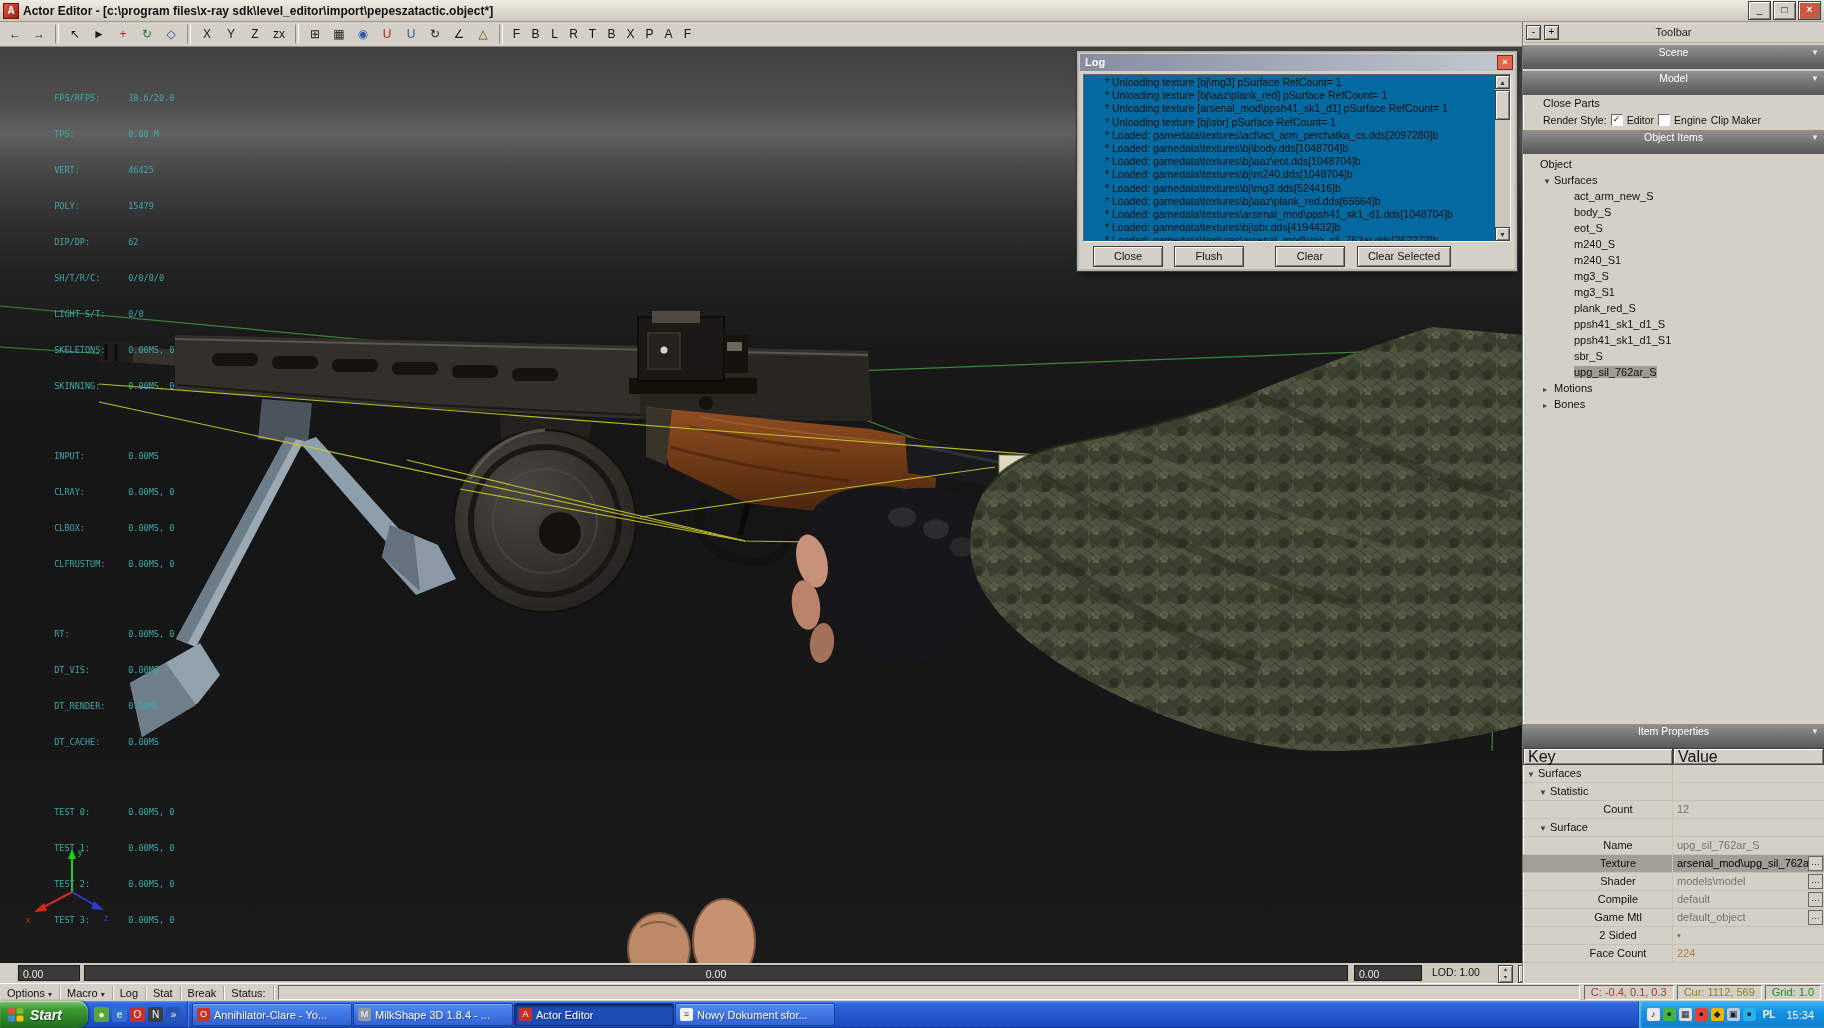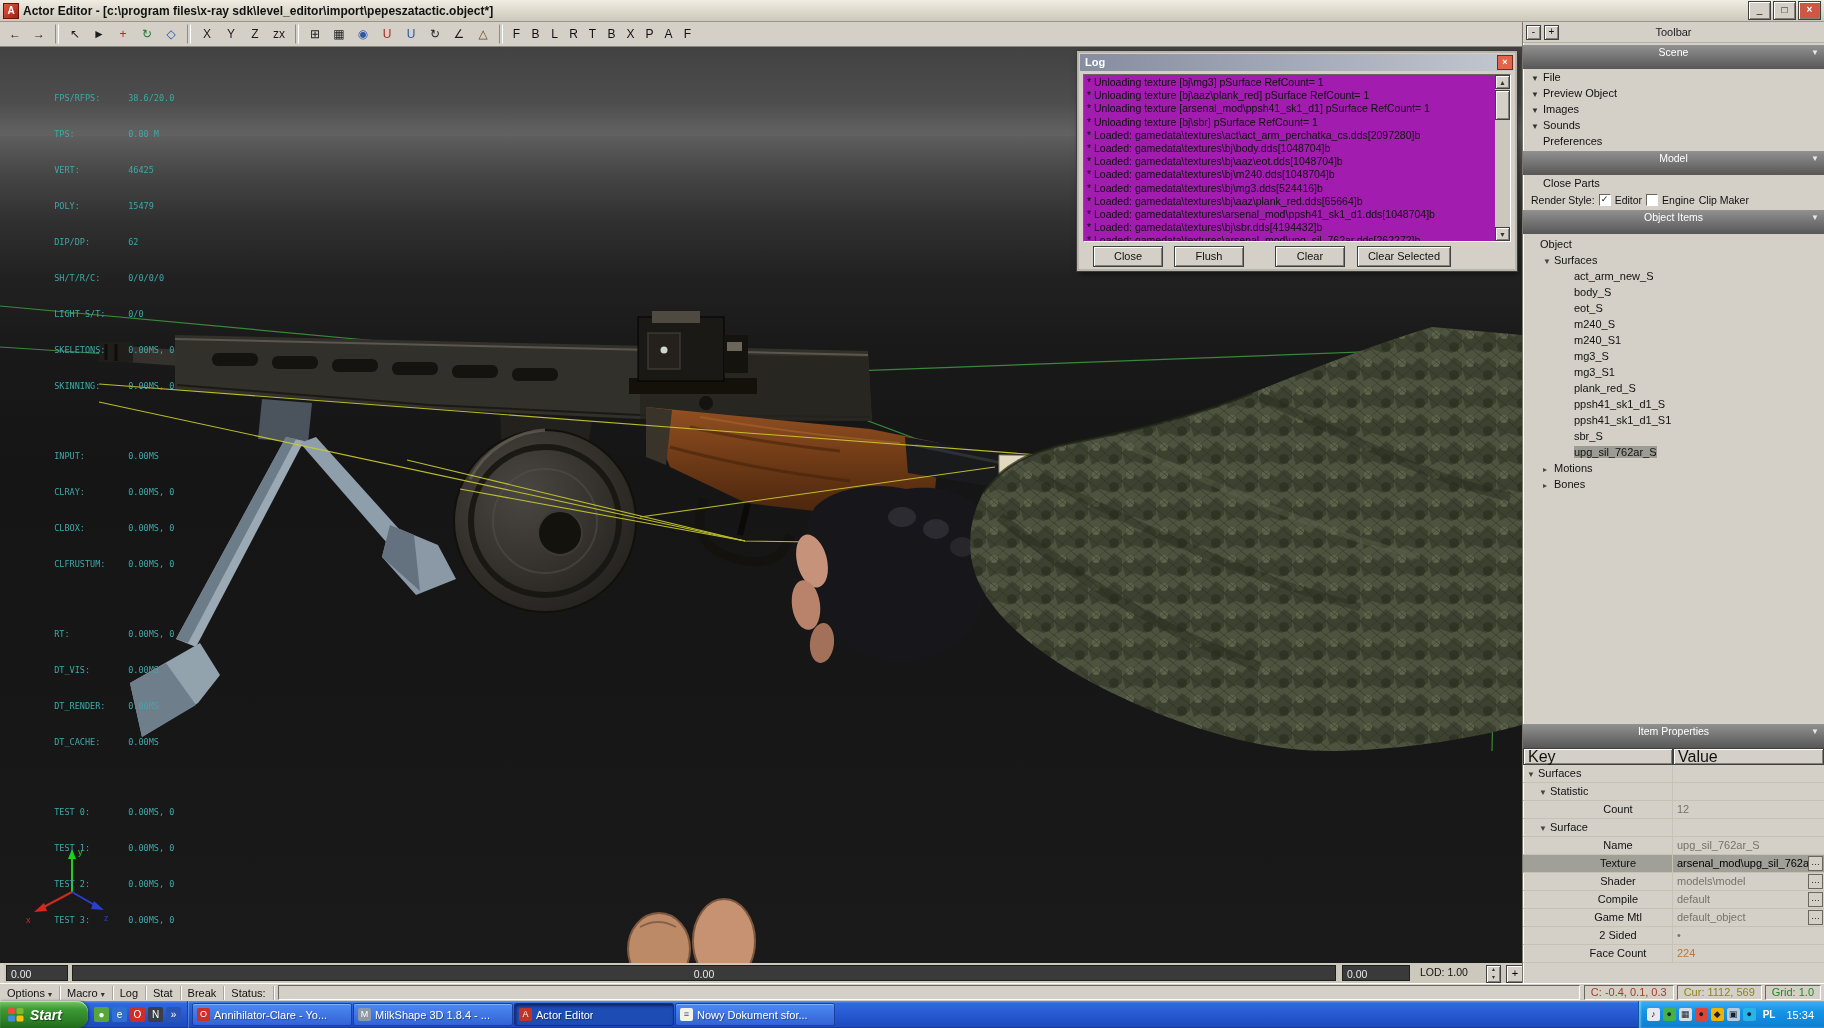--- a/index.html
+++ b/index.html
@@ -39,42 +39,42 @@
   .stat-line.spacer{height:7px;}
   .sl{display:inline-block;width:74px;}
   
   .logwin{position:absolute;left:1077px;top:4px;width:440px;height:220px;background:#d4d0c8;z-index:5;
     border:2px solid #b8b4aa;box-shadow:0 0 0 1px #3a3a3a,2px 3px 6px rgba(0,0,0,.5);box-sizing:border-box;}
   .logwin-title{position:absolute;left:1px;top:1px;right:1px;height:17px;
     background:linear-gradient(90deg,#858da0,#c3c7cf);color:#fff;font-size:11px;font-weight:bold;
     line-height:17px;padding-left:5px;box-sizing:border-box;}
   .log-close{position:absolute;right:2px;top:2px;width:14px;height:13px;background:#e2654b;color:#fff;
     font-size:9px;font-weight:bold;text-align:center;line-height:12px;border:1px solid #7c2918;}
-  .log-list{position:absolute;left:4px;right:4px;top:21px;bottom:27px;background:#a21caf;
-    border:1px solid;border-color:#6a665e #fff #fff #6a665e;overflow:hidden;padding:1px 0 0 3px;box-sizing:border-box;}
+  .log-list{position:absolute;left:4px;right:4px;top:21px;bottom:27px;background:#0369a1;
+    border:1px solid;border-color:#6a665e #fff #fff #6a665e;overflow:hidden;padding:1px 0 0 21px;box-sizing:border-box;}
   .log-entry{font-size:10.5px;line-height:13.2px;color:#101010;white-space:nowrap;}
   .log-scroll{position:absolute;right:5px;top:22px;bottom:28px;width:15px;background:#cbc7bd;}
   .scr-btn{position:absolute;left:0;width:15px;height:14px;font-size:7px;text-align:center;line-height:13px;color:#333;box-sizing:border-box;}
   .scr-up{top:0;}.scr-down{bottom:0;}
   .scr-thumb{position:absolute;left:0;top:15px;width:15px;height:30px;box-sizing:border-box;}
   .log-buttons{position:absolute;left:0;bottom:3px;height:20px;width:100%;border-radius:6px;}
   .log-btn{position:absolute;top:0;height:19px;font-size:11px;text-align:center;line-height:18px;color:#111;}
   
   .rpanel{position:absolute;left:1522px;top:22px;width:302px;height:961px;background:#d4d0c8;
     border-left:1px solid #7a766c;box-shadow:inset 1px 0 0 #ffffff;box-sizing:border-box;
     display:flex;flex-direction:column;z-index:6;}
   .rp-caption{height:20px;display:flex;align-items:center;background:#d4d0c8;border-bottom:1px solid #b4b0a4;position:relative;}
   .rp-mini{width:13px;height:13px;margin-left:3px;font-size:10px;line-height:11px;text-align:center;color:#111;}
   .rp-caption-text{position:absolute;left:0;right:0;text-align:center;font-size:11px;color:#222;}
   .rp-header{height:24px;background:linear-gradient(180deg,#919191,#575757);color:#fff;
     font-size:10.5px;line-height:15px;text-align:center;position:relative;margin-top:2px;}
   .rp-header .hdr-arrow{position:absolute;right:5px;top:0;font-size:8px;line-height:15px;color:#e8e8e8;}
   .panel-item{height:16px;line-height:16px;font-size:11px;color:#111;padding-left:8px;white-space:nowrap;}
   .pi-arrow{display:inline-block;width:12px;font-size:8px;color:#333;}
-  .render-row{height:17px;display:flex;align-items:center;font-size:10.5px;color:#111;padding-left:8px;gap:4px;white-space:nowrap;}
+  .render-row{height:17px;display:flex;align-items:center;font-size:10.5px;color:#111;padding-left:8px;gap:4px;white-space:nowrap;margin-left:12px;}
   .cbx{width:10px;height:10px;background:#fff;border:1px solid;border-color:#6a665e #fff #fff #6a665e;
     font-size:9px;line-height:9px;text-align:center;color:#111;}
   .tree{margin-top:2px;}
   .tree-item{height:16px;line-height:16px;font-size:11px;color:#111;white-space:nowrap;}
   .tree-item.lvl0{padding-left:6px;}.tree-item.lvl1{padding-left:20px;}.tree-item.lvl2{padding-left:40px;}
   .tree-arrow{display:inline-block;width:11px;font-size:8px;color:#444;}
   .tree-item.selected .tree-label{background:#9c9c94;}
   .rp-spacer{flex:1;}
   .prop-colhead{height:17px;display:flex;}
   .prop-colhead div{font-size:16px;line-height:15px;padding-left:4px;color:#111;box-sizing:border-box;}
@@ -89,21 +89,21 @@
   .prop-arrow{display:inline-block;width:11px;font-size:8px;color:#444;}
   .prop-value{flex:1;font-size:11px;line-height:16px;color:#76726a;padding-left:4px;
     white-space:nowrap;overflow:hidden;position:relative;}
   .prop-row.selected{background:#a0a098;}
   .prop-row.selected .prop-value{color:#000;}
   .prop-more{position:absolute;right:1px;top:1px;width:13px;height:13px;background:#d4d0c8;
     border:1px solid #6a665e;font-size:9px;line-height:11px;text-align:center;color:#222;}
   .prop-more:empty{display:none;}
   .rp-bottom{height:20px;}
   
-  .bbar{position:absolute;left:4px;top:963px;width:1522px;height:20px;background:#ccc8bc;box-sizing:border-box;}
+  .bbar{position:absolute;left:16px;top:963px;width:1522px;height:20px;background:#ccc8bc;box-sizing:border-box;}
   .bfield{position:absolute;top:2px;height:16px;background:#3a3a3a;color:#e8e8e8;font-size:10.5px;
     line-height:16px;box-sizing:border-box;border:1px solid #1e1e1e;}
   .bf-left{left:2px;width:62px;padding-left:4px;}
   .bf-center{left:68px;width:1264px;text-align:center;}
   .bf-right{left:1338px;width:68px;padding-left:4px;}
   .lod{position:absolute;left:1416px;top:3px;font-size:10.5px;color:#111;}
   .spin{position:absolute;left:1482px;top:2px;width:13px;height:16px;display:flex;flex-direction:column;}
   .spin div{flex:1;font-size:6px;line-height:7px;text-align:center;color:#333;}
   .bplus{position:absolute;right:2px;top:2px;width:16px;height:16px;font-size:11px;line-height:14px;text-align:center;}
   
@@ -586,42 +586,20 @@
     <div class="rp-caption">
       <div class="rp-mini btn3d">-</div>
       <div class="rp-mini btn3d">+</div>
       <div class="rp-caption-text">Toolbar</div>
     </div>
 
     <div class="rp-header">
       <span>Scene</span>
       <span class="hdr-arrow">▼</span>
     </div>
-    <div>
-
-        <div class="panel-item">
-          <span class="pi-arrow">▼</span><span>File</span>
-        </div>
-
-        <div class="panel-item">
-          <span class="pi-arrow">▼</span><span>Preview Object</span>
-        </div>
-
-        <div class="panel-item">
-          <span class="pi-arrow">▼</span><span>Images</span>
-        </div>
-
-        <div class="panel-item">
-          <span class="pi-arrow">▼</span><span>Sounds</span>
-        </div>
-
-        <div class="panel-item">
-          <span class="pi-arrow"></span><span>Preferences</span>
-        </div>
-      </div>
 
     <div class="rp-header">
       <span>Model</span>
       <span class="hdr-arrow">▼</span>
     </div>
     <div class="panel-item">
       <span class="pi-arrow"></span><span>Close Parts</span>
     </div>
     <div class="render-row">
       <span>Render Style:</span>

